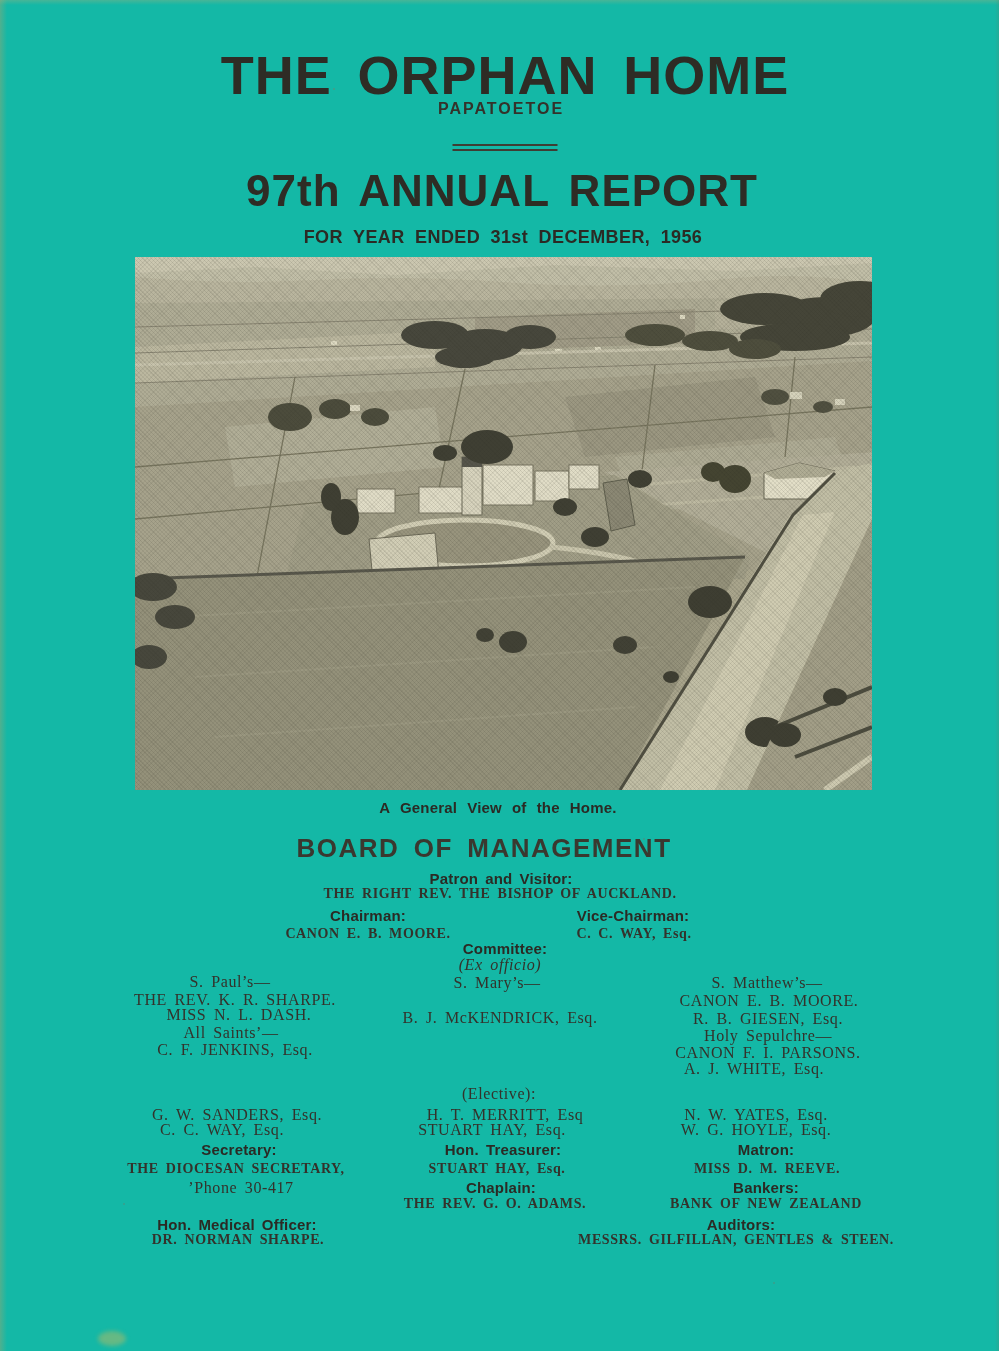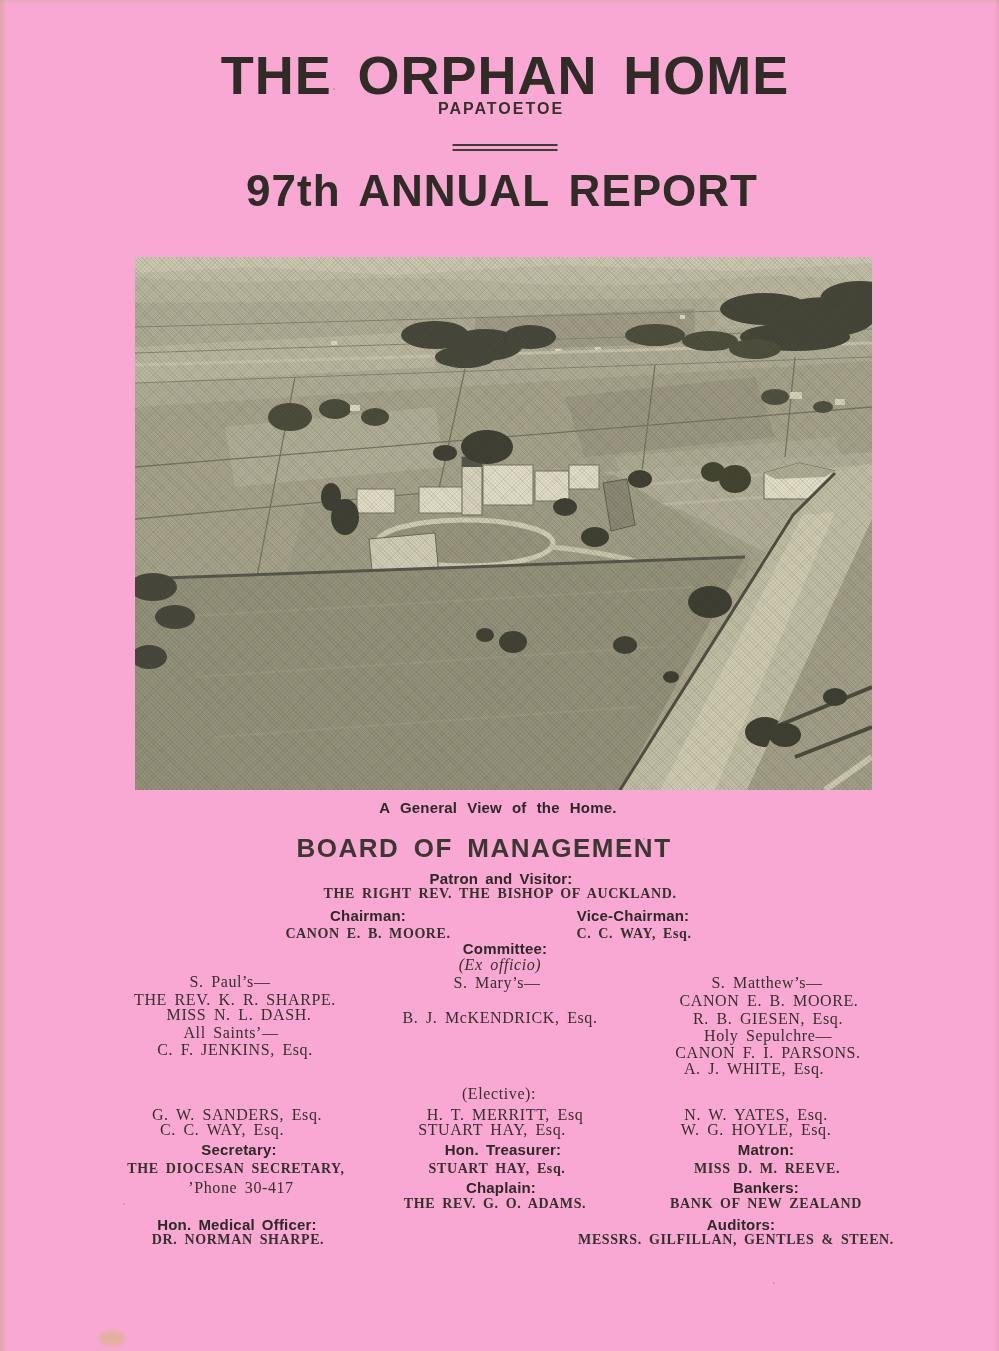--- a/index.html
+++ b/index.html
@@ -1,19 +1,19 @@
 <!DOCTYPE html>
 <html><head>
 <meta charset="utf-8">
 <style>
   html,body{margin:0;padding:0;}
   body{background:#b7b29a;font-family:"Liberation Sans",sans-serif;}
   .page{
     position:relative;width:999px;height:1351px;margin:0 auto;
-    background:#f9a8d4;overflow:hidden;color:#33312a;
+    background:#14b8a6;overflow:hidden;color:#33312a;
   }
   .pos{position:absolute;transform:translateX(-50%);white-space:nowrap;}
   
   .main-title{font-weight:bold;font-size:54px;letter-spacing:1px;word-spacing:.18em;color:#2e2c25;}
   .sub-title{font-weight:bold;font-size:16px;letter-spacing:2px;color:#34322a;}
   .report-title{font-weight:bold;font-size:44px;letter-spacing:1px;word-spacing:.14em;color:#2e2c25;}
   .report-period{font-weight:bold;font-size:18px;letter-spacing:.4px;word-spacing:.28em;color:#2b2a24;}
   .rule-double{height:3px;border-top:2px solid #3f3d33;border-bottom:2px solid #3f3d33;width:105px;}
   .caption{font-weight:bold;font-size:15px;word-spacing:.38em;letter-spacing:.2px;color:#2b2a24;}
   .board-heading{font-weight:600;font-size:26px;letter-spacing:1.5px;word-spacing:.22em;color:#3a382f;}
@@ -52,20 +52,21 @@
   <div class="edge-left"></div>
   <div class="edge-top"></div>
   <div class="edge-right"></div>
   <div class="stain"></div>
   <div class="speck"></div>
 
   <div class="pos main-title" style="left:505px;top:44px;">THE ORPHAN HOME</div>
   <div class="pos sub-title" style="left:501px;top:100px;">PAPATOETOE</div>
   <div class="pos rule-double" style="left:505px;top:144px;"></div>
   <div class="pos report-title" style="left:502px;top:166px;">97th ANNUAL REPORT</div>
+  <div class="pos report-period" style="left:503px;top:227px;">FOR YEAR ENDED 31st DECEMBER, 1956</div>
 
   <div class="photo">
     <svg viewBox="0 0 737 533" width="737" height="533" preserveAspectRatio="none">
       <rect width="737" height="533" fill="#aca88f"></rect>
 
       <g>
         <rect width="737" height="46" fill="#c6c2ab"></rect>
         <path d="M0 16 L120 10 L260 18 L420 8 L600 14 L737 6 L737 0 L0 0 Z" fill="#d0ccb5"></path>
         <path d="M0 20 Q90 28 180 23 Q280 18 380 26 Q490 33 600 21 Q670 15 737 26 L737 46 L0 46 Z" fill="#bdb9a2"></path>
       </g>

